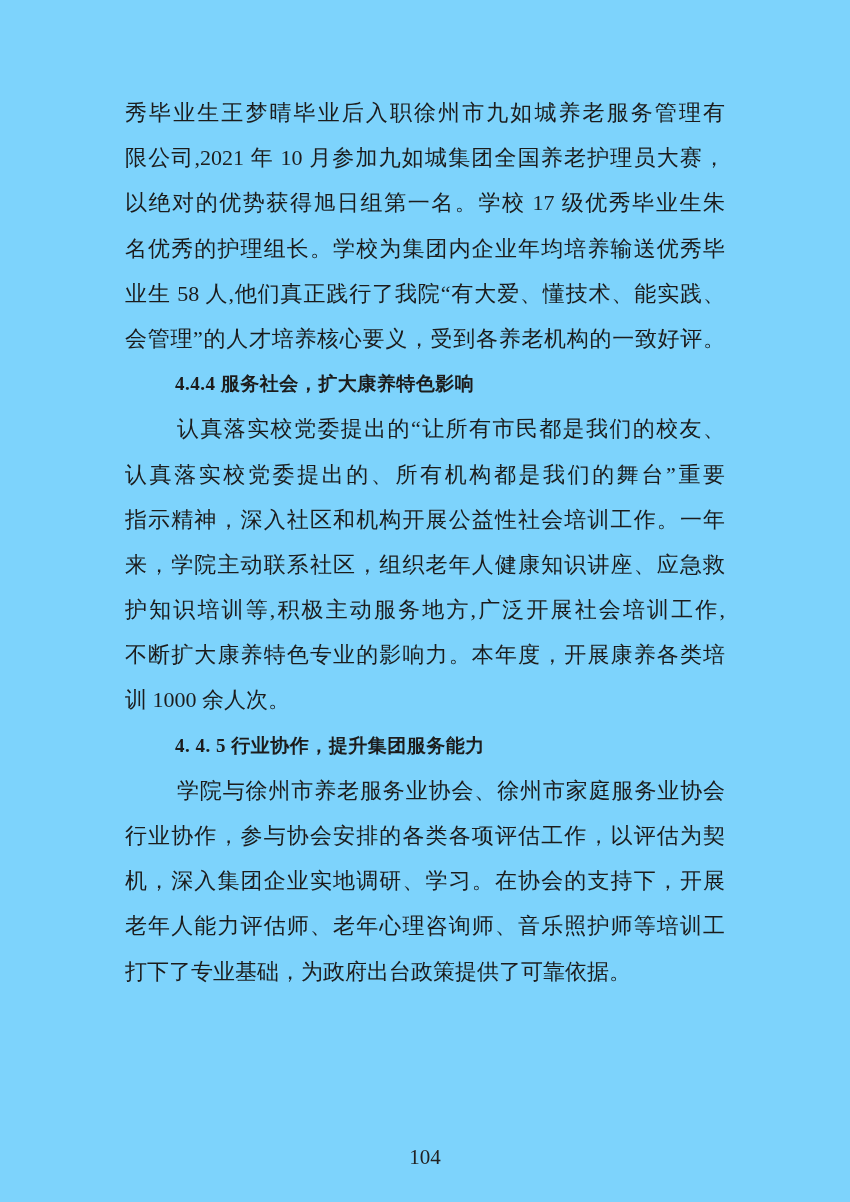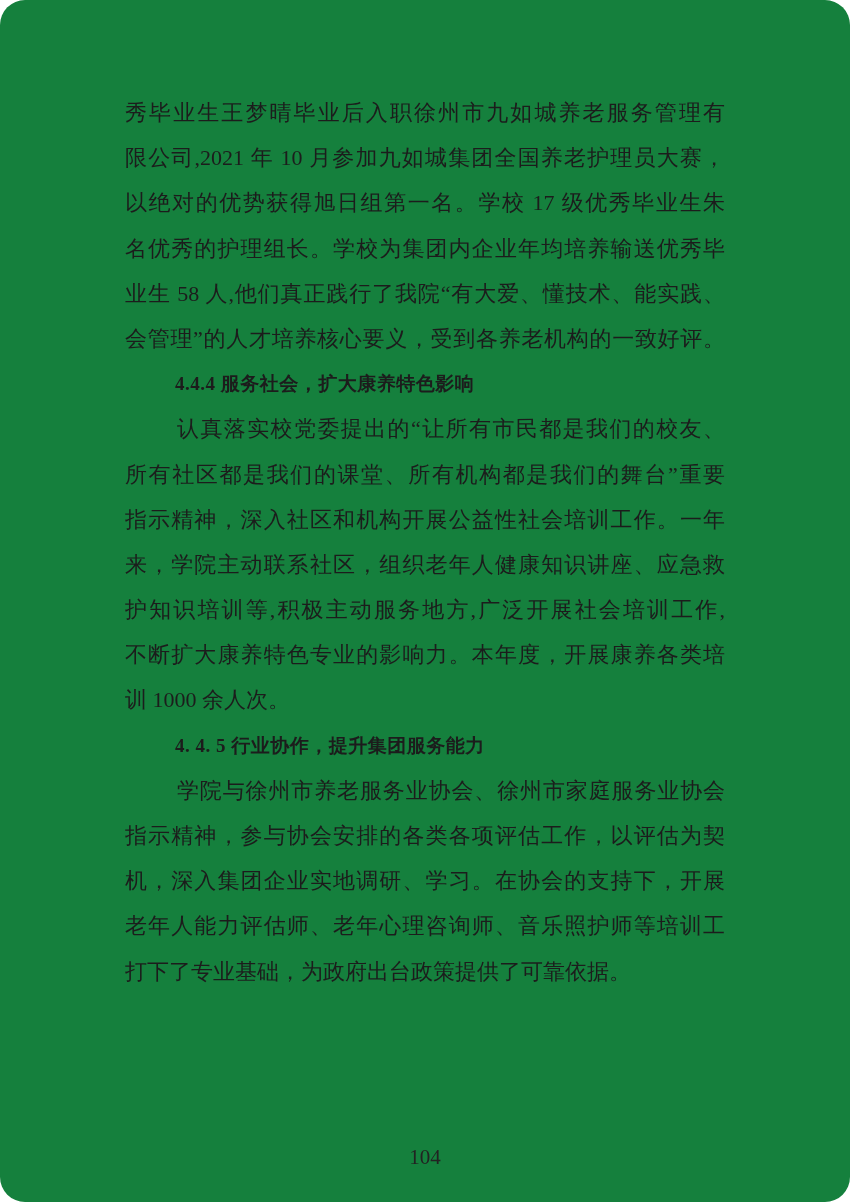--- a/index.html
+++ b/index.html
@@ -4,25 +4,24 @@
 <style>
   html, body {
     margin: 0;
     padding: 0;
     background: #ffffff;
   }
   .page {
     position: relative;
     width: 850px;
     height: 1202px;
-    background: #15803d;
+    background: #7dd3fc;
     overflow: hidden;
     font-family: "Liberation Serif", "DejaVu Serif", serif;
     color: #1c1c1c;
-    border-radius: 25px;
   }
   .text-block {
     position: absolute;
     left: 125px;
     top: 90px;
     width: 600px;
   }
   .line {
     font-size: 22px;
     line-height: 45.2px;
@@ -71,31 +70,31 @@
     <div class="line">秀毕业生王梦晴毕业后入职徐州市九如城养老服务管理有</div>
     <div class="line">限公司,2021 年 10 月参加九如城集团全国养老护理员大赛，</div>
     <div class="line">以绝对的优势获得旭日组第一名。学校 17 级优秀毕业生朱</div>
     <div class="line">名优秀的护理组长。学校为集团内企业年均培养输送优秀毕</div>
     <div class="line">业生 58 人,他们真正践行了我院“有大爱、懂技术、能实践、</div>
     <div class="line">会管理”的人才培养核心要义，受到各养老机构的一致好评。</div>
 
     <div class="heading">4.4.4 服务社会，扩大康养特色影响</div>
 
     <div class="line first">认真落实校党委提出的“让所有市民都是我们的校友、</div>
-    <div class="line">所有社区都是我们的课堂、所有机构都是我们的舞台”重要</div>
+    <div class="line">认真落实校党委提出的、所有机构都是我们的舞台”重要</div>
     <div class="line">指示精神，深入社区和机构开展公益性社会培训工作。一年</div>
     <div class="line">来，学院主动联系社区，组织老年人健康知识讲座、应急救</div>
     <div class="line">护知识培训等,积极主动服务地方,广泛开展社会培训工作,</div>
     <div class="line">不断扩大康养特色专业的影响力。本年度，开展康养各类培</div>
     <div class="line end">训 1000 余人次。</div>
 
     <div class="heading">4. 4. 5 行业协作，提升集团服务能力</div>
 
     <div class="line first">学院与徐州市养老服务业协会、徐州市家庭服务业协会</div>
-    <div class="line">指示精神，参与协会安排的各类各项评估工作，以评估为契</div>
+    <div class="line">行业协作，参与协会安排的各类各项评估工作，以评估为契</div>
     <div class="line">机，深入集团企业实地调研、学习。在协会的支持下，开展</div>
     <div class="line">老年人能力评估师、老年心理咨询师、音乐照护师等培训工</div>
     <div class="line end">打下了专业基础，为政府出台政策提供了可靠依据。</div>
 
   </div>
 
   <div class="page-number">104</div>
 </div>
 
 </body></html>

